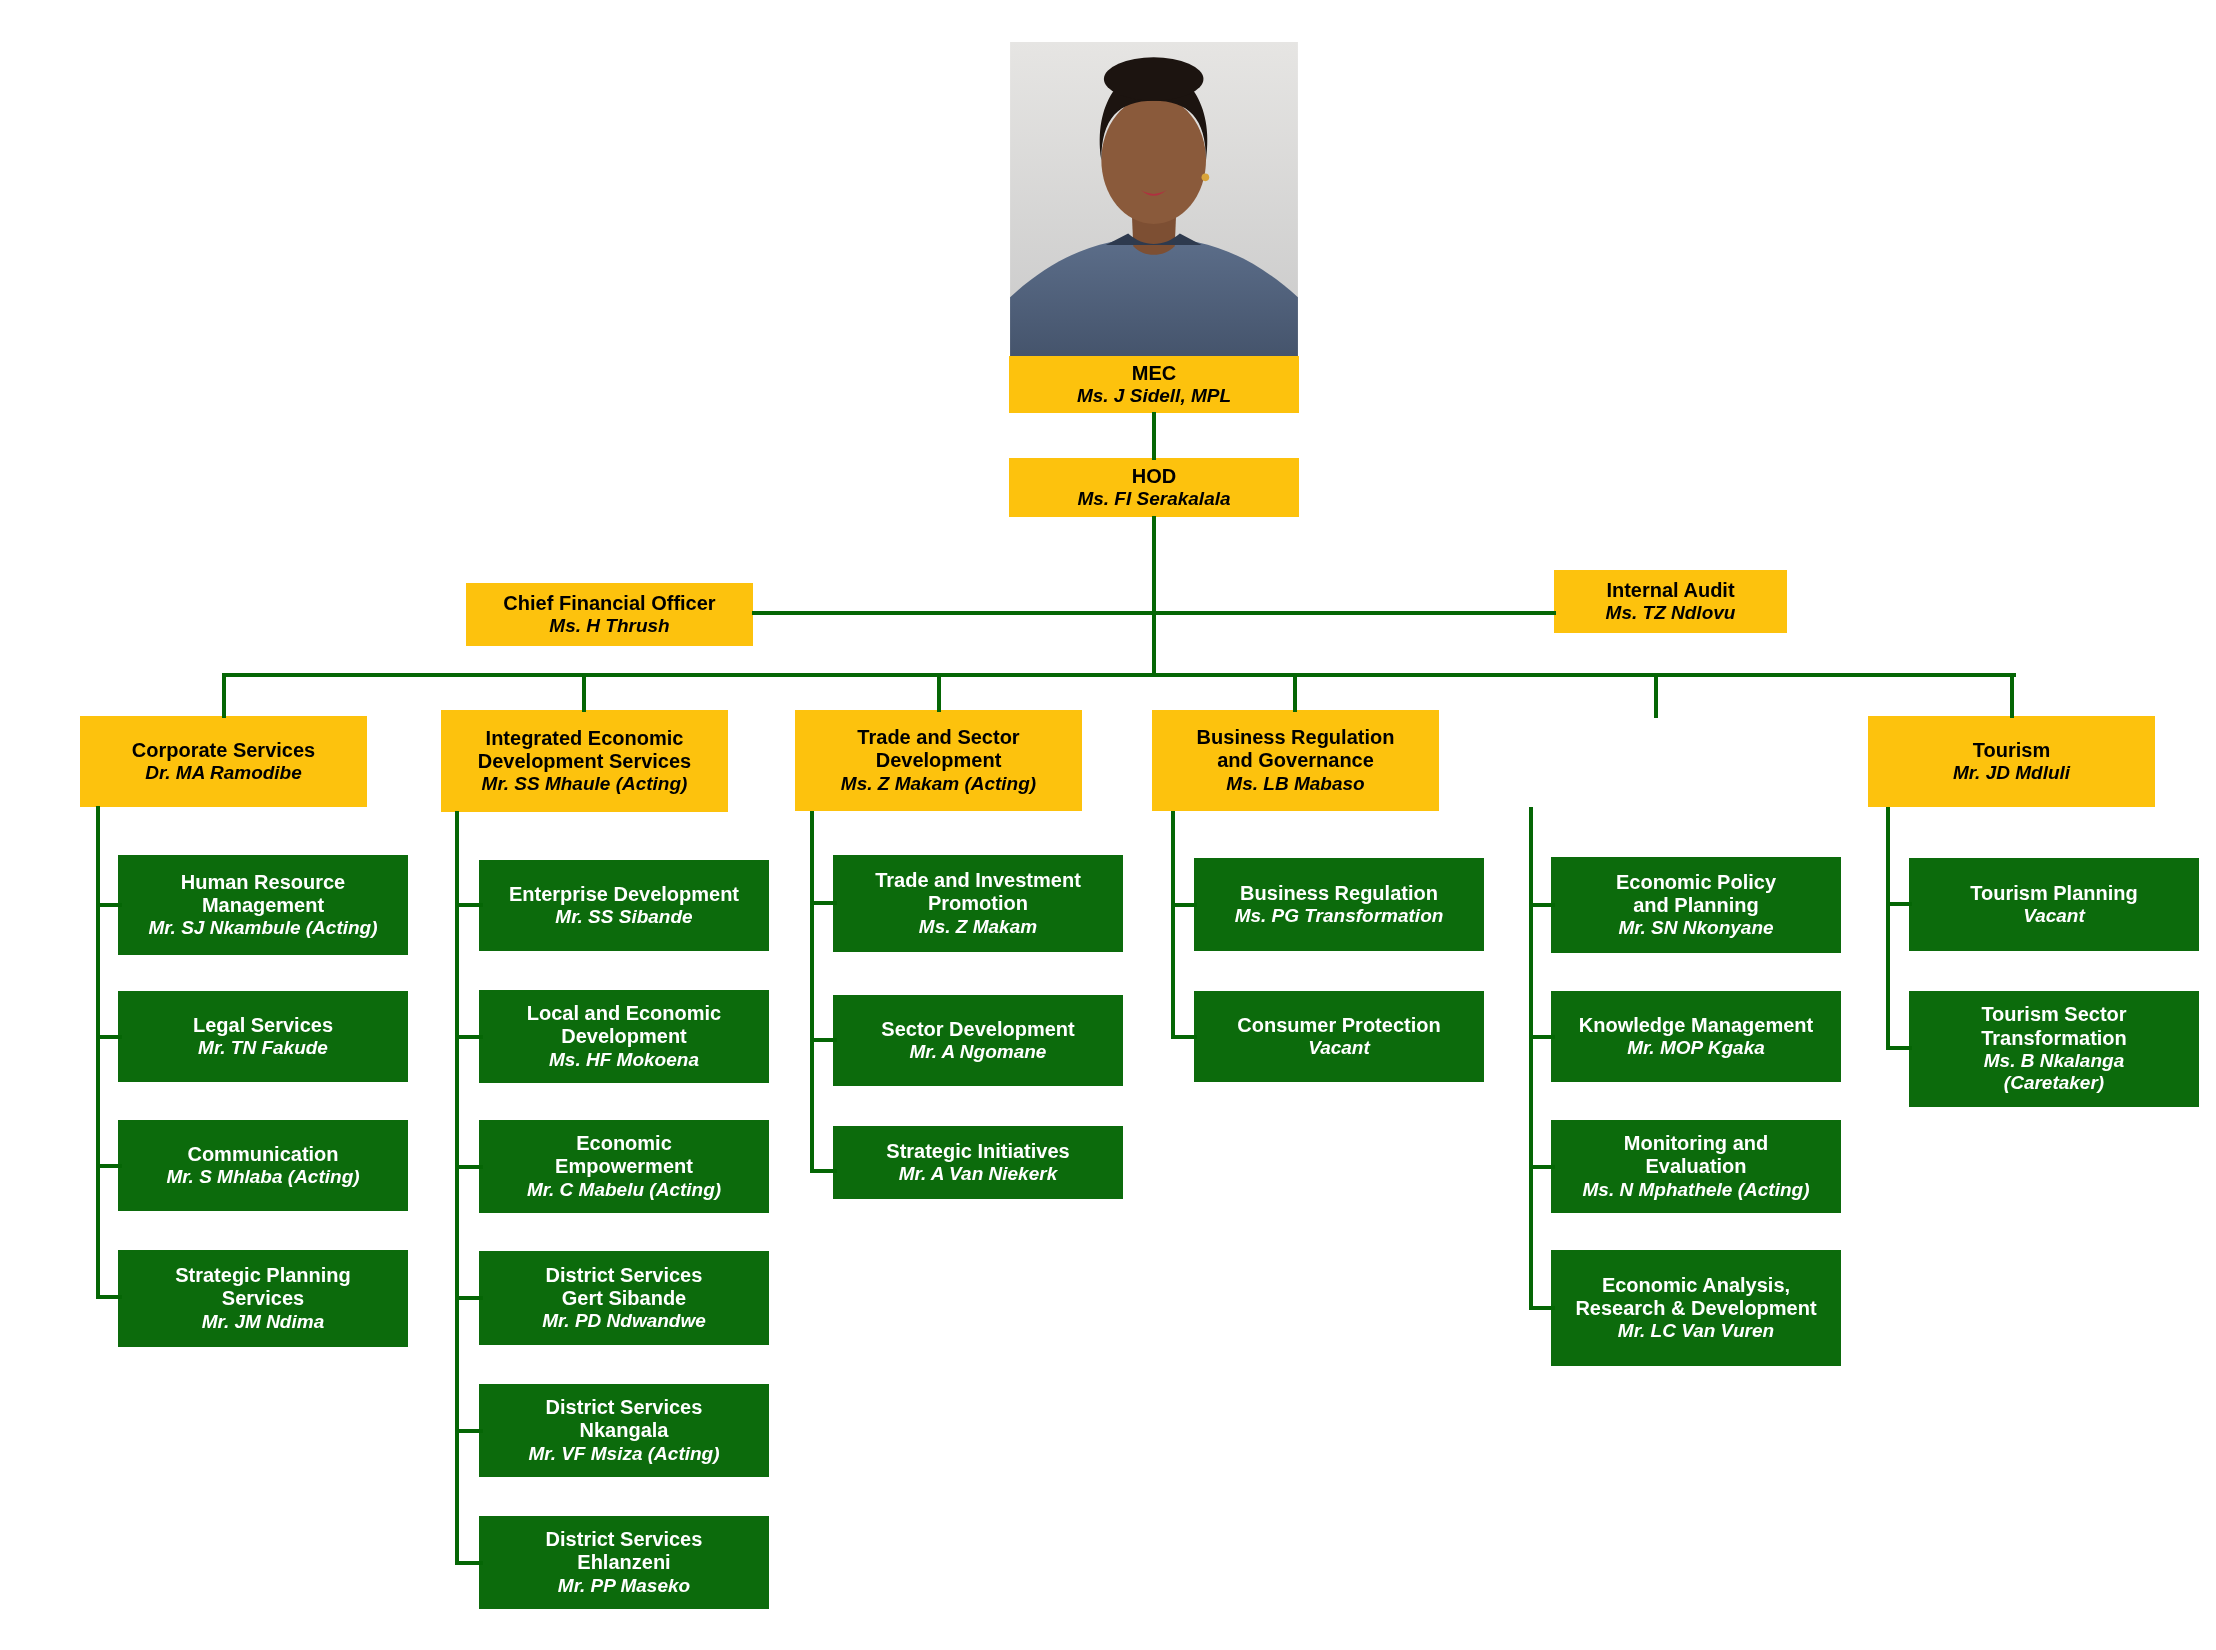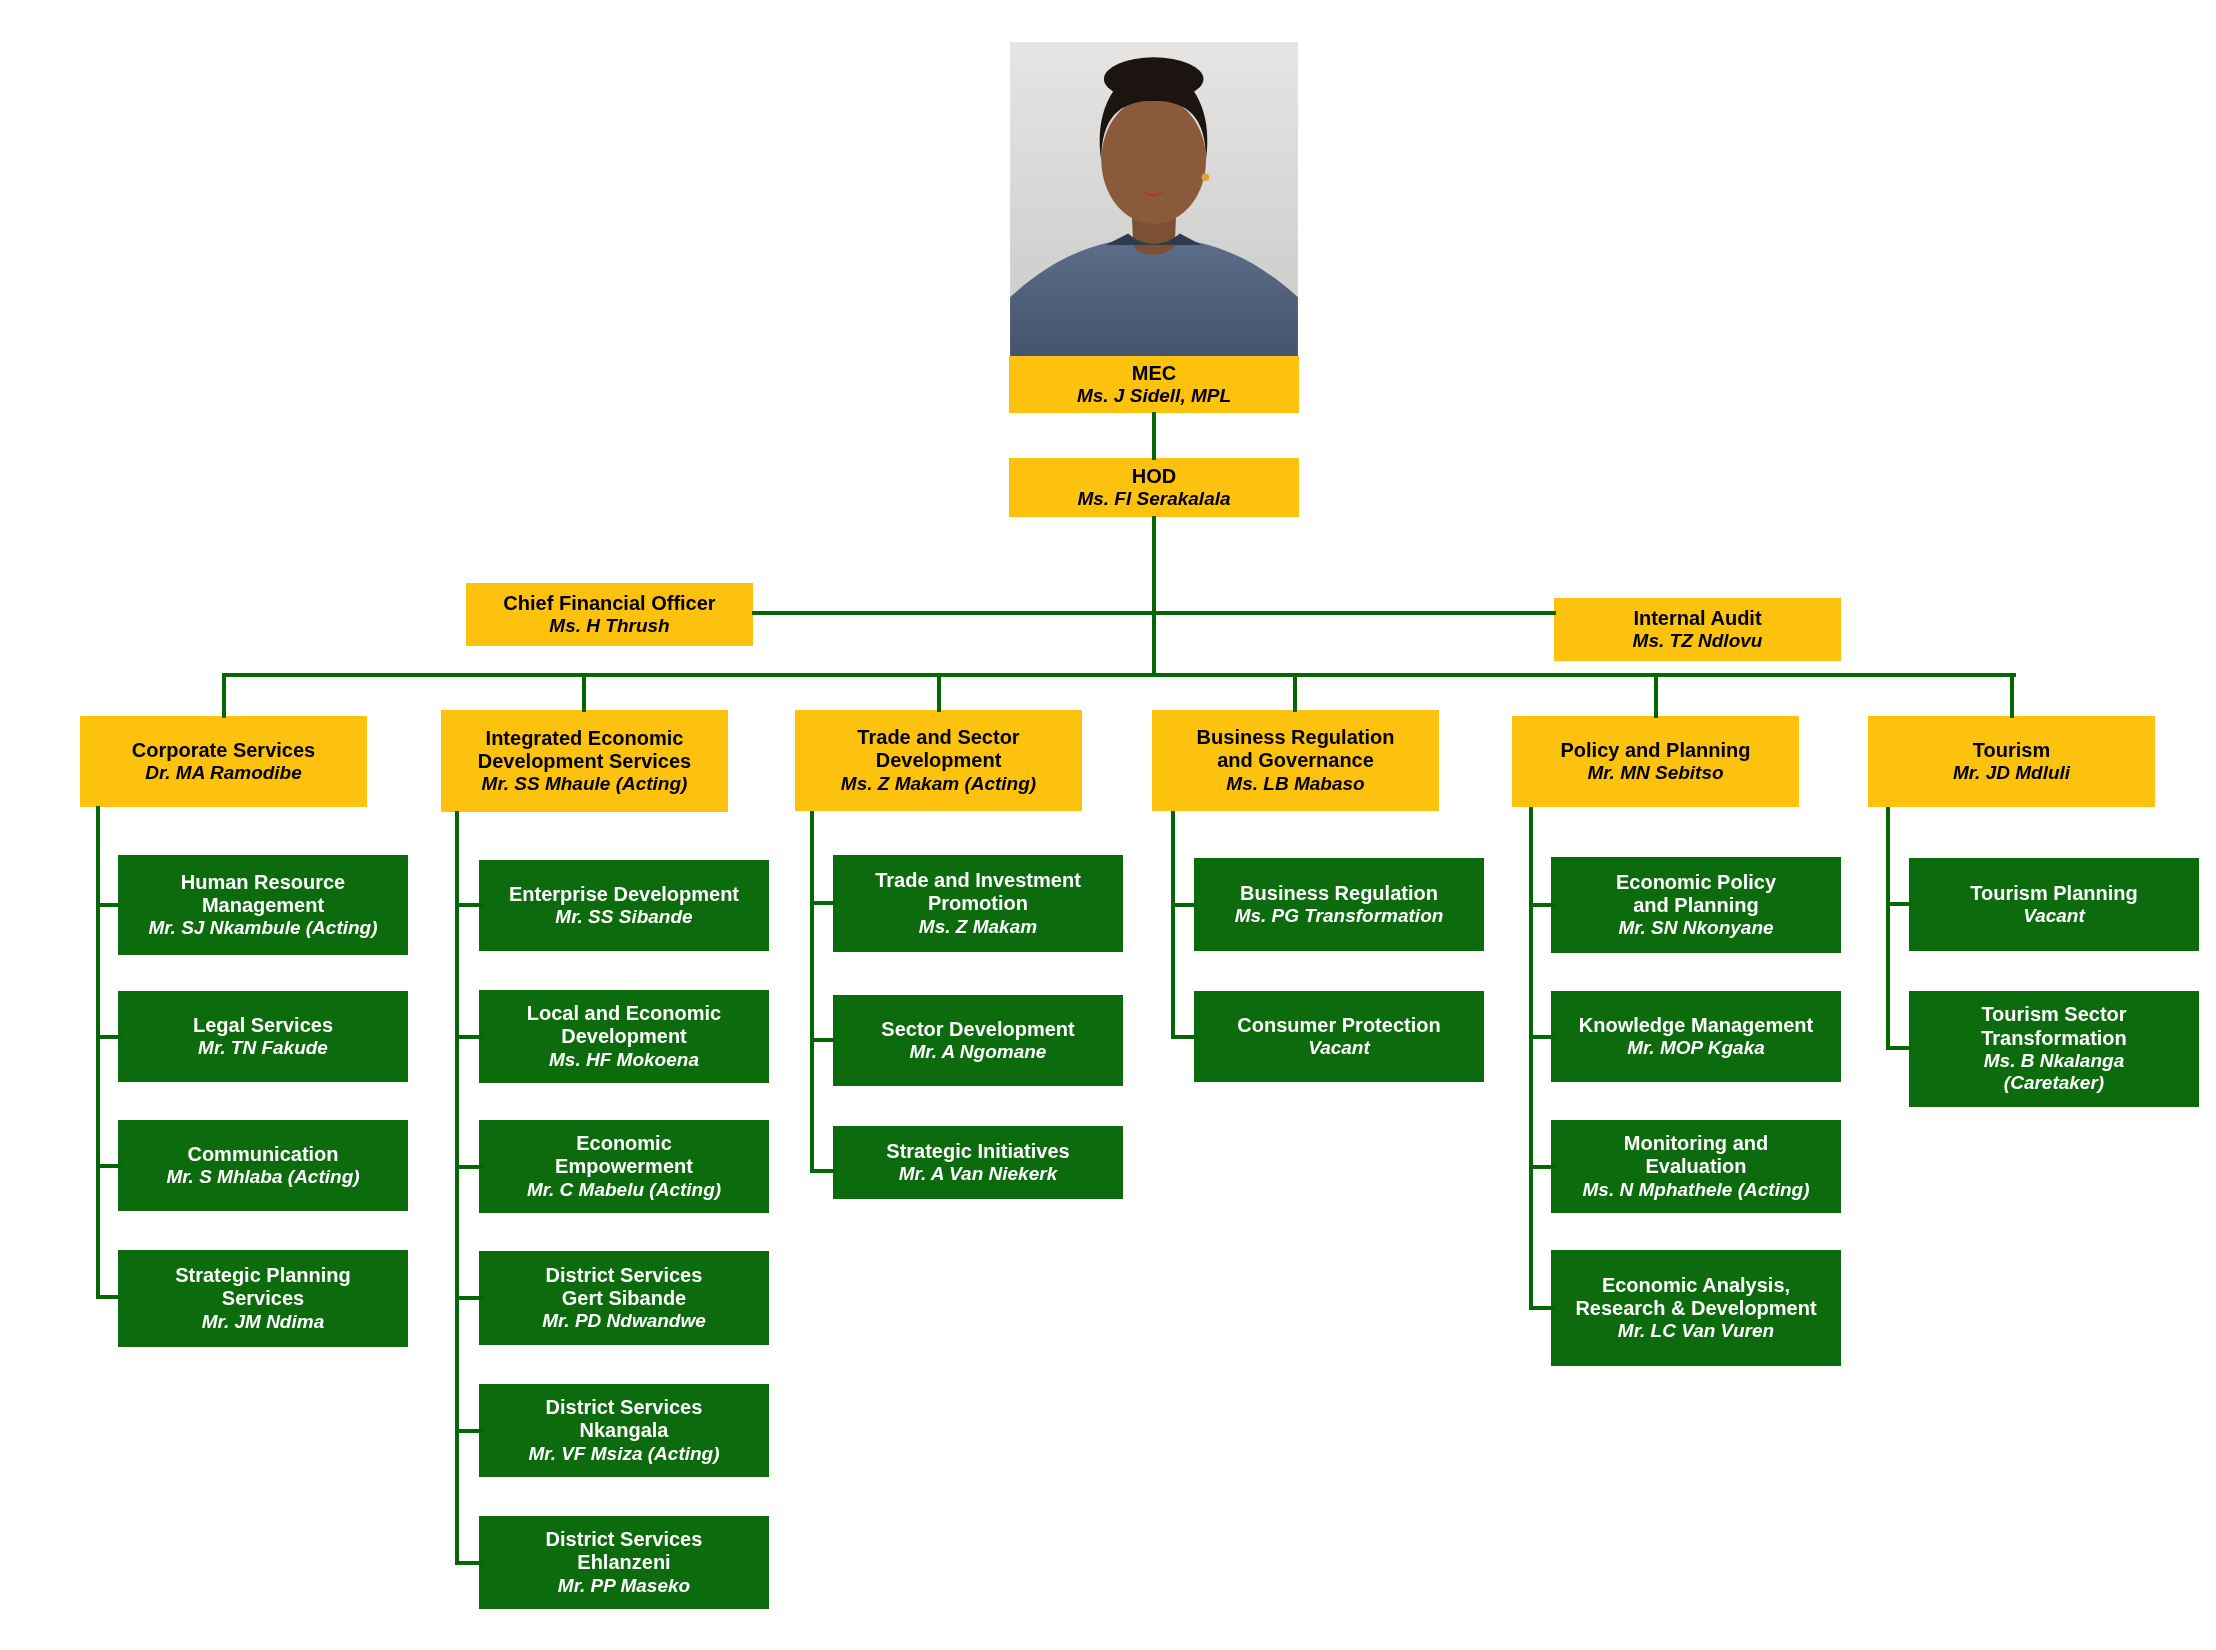--- a/index.html
+++ b/index.html
@@ -57,21 +57,21 @@
   <div class="node yellow" style="left:977px;top:458px;width:290px;height:59px">
     <div class="title">HOD</div>
     <div class="person">Ms. FI Serakalala</div>
   </div>
 
   <div class="node yellow" style="left:434px;top:583px;width:287px;height:63px">
     <div class="title">Chief Financial Officer</div>
     <div class="person">Ms. H Thrush</div>
   </div>
 
-  <div class="node yellow" style="left:1522px;top:598px;width:287px;height:63px">
+  <div class="node yellow" style="left:1522px;top:570px;width:233px;height:63px">
     <div class="title">Internal Audit</div>
     <div class="person">Ms. TZ Ndlovu</div>
   </div>
 
   <div class="node yellow" style="left:48px;top:716px;width:287px;height:91px">
     <div class="title">Corporate Services</div>
     <div class="person">Dr. MA Ramodibe</div>
   </div>
   <div class="node yellow" style="left:409px;top:710px;width:287px;height:102px">
     <div class="title">Integrated Economic
@@ -80,24 +80,20 @@
   </div>
   <div class="node yellow" style="left:763px;top:710px;width:287px;height:101px">
     <div class="title">Trade and Sector
 Development</div>
     <div class="person">Ms. Z Makam (Acting)</div>
   </div>
   <div class="node yellow" style="left:1120px;top:710px;width:287px;height:101px">
     <div class="title">Business Regulation
 and Governance</div>
     <div class="person">Ms. LB Mabaso</div>
-  </div>
-  <div class="node yellow" style="left:1480px;top:716px;width:287px;height:91px">
-    <div class="title">Policy and Planning</div>
-    <div class="person">Mr. MN Sebitso</div>
   </div>
   <div class="node yellow" style="left:1836px;top:716px;width:287px;height:91px">
     <div class="title">Tourism</div>
     <div class="person">Mr. JD Mdluli</div>
   </div>
 
   <div class="node green" style="left:86px;top:855px;width:290px;height:100px">
     <div class="title">Human Resource
 Management</div>
     <div class="person">Mr. SJ Nkambule (Acting)</div>

